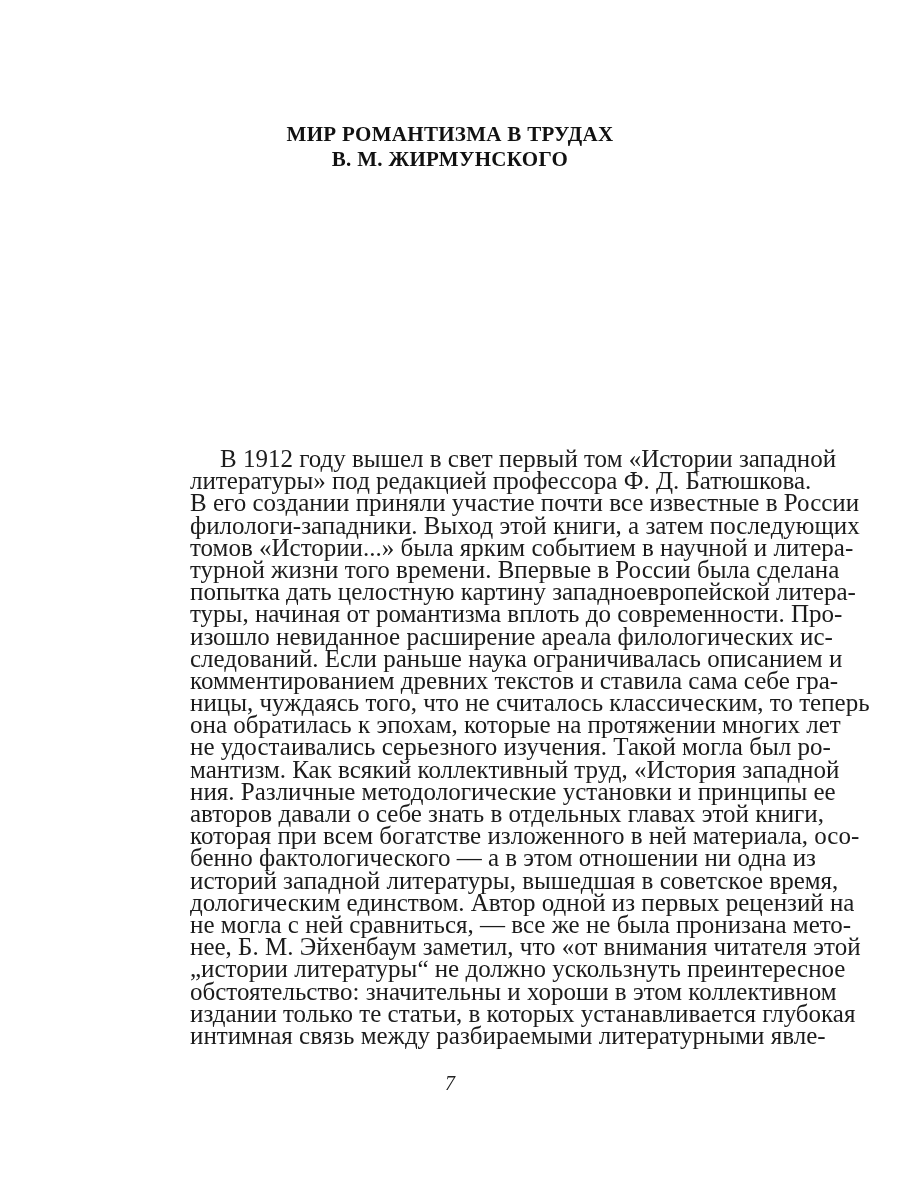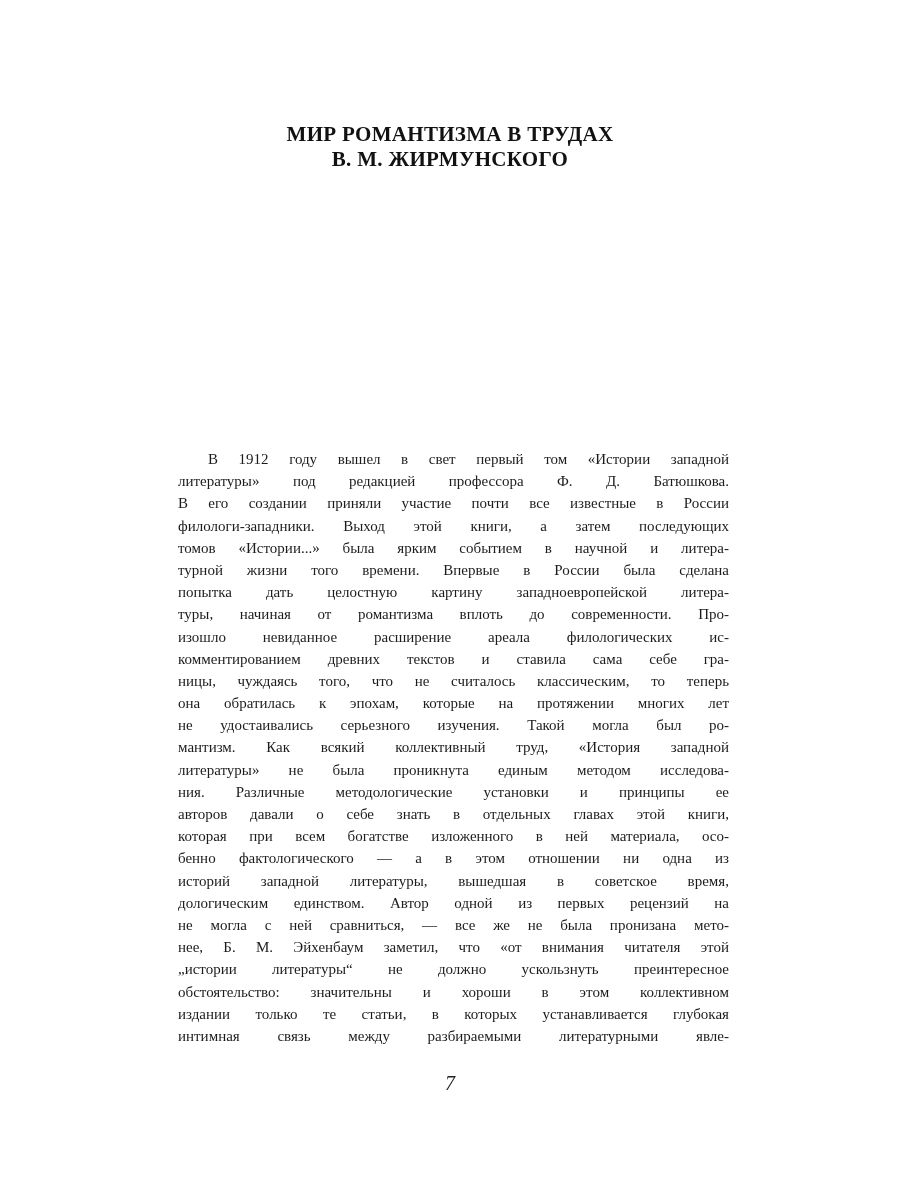--- a/index.html
+++ b/index.html
@@ -31,25 +31,25 @@
       font-family: "Liberation Serif", "DejaVu Serif", serif;
       font-weight: bold;
       font-size: 21px;
       line-height: 25px;
       letter-spacing: 0.3px;
       color: #111;
     }
     .title div { white-space: nowrap; }
     .body-text {
       position: absolute;
-      left: 178px;
+      left: 190px;
       top: 448px;
       width: 551px;
       font-family: "Liberation Serif", "DejaVu Serif", serif;
-      font-size: 15px;
+      font-size: 25px;
       line-height: 22.2px;
       color: #1c1c1c;
     }
     .line {
       display: block;
       white-space: nowrap;
       text-align: justify;
       text-align-last: justify;
       height: 22.2px;
     }
@@ -81,26 +81,26 @@
   <div class="body-text">
     <span class="line first">В 1912 году вышел в свет первый том «Истории западной</span>
     <span class="line">литературы» под редакцией профессора Ф. Д. Батюшкова.</span>
     <span class="line">В его создании приняли участие почти все известные в России</span>
     <span class="line">филологи-западники. Выход этой книги, а затем последующих</span>
     <span class="line">томов «Истории...» была ярким событием в научной и литера-</span>
     <span class="line">турной жизни того времени. Впервые в России была сделана</span>
     <span class="line">попытка дать целостную картину западноевропейской литера-</span>
     <span class="line">туры, начиная от романтизма вплоть до современности. Про-</span>
     <span class="line">изошло невиданное расширение ареала филологических ис-</span>
+    <span class="line">следований. Если раньше наука ограничивалась описанием и</span>
     <span class="line">комментированием древних текстов и ставила сама себе гра-</span>
     <span class="line">ницы, чуждаясь того, что не считалось классическим, то теперь</span>
     <span class="line">она обратилась к эпохам, которые на протяжении многих лет</span>
     <span class="line">не удостаивались серьезного изучения. Такой могла был ро-</span>
     <span class="line">мантизм. Как всякий коллективный труд, «История западной</span>
-    <span class="line">литературы» не была проникнута единым методом исследова-</span>
     <span class="line">ния. Различные методологические установки и принципы ее</span>
     <span class="line">авторов давали о себе знать в отдельных главах этой книги,</span>
     <span class="line">которая при всем богатстве изложенного в ней материала, осо-</span>
     <span class="line">бенно фактологического — а в этом отношении ни одна из</span>
     <span class="line">историй западной литературы, вышедшая в советское время,</span>
     <span class="line">дологическим единством. Автор одной из первых рецензий на</span>
     <span class="line">не могла с ней сравниться, — все же не была пронизана мето-</span>
     <span class="line">нее, Б. М. Эйхенбаум заметил, что «от внимания читателя этой</span>
     <span class="line">„истории литературы“ не должно ускользнуть преинтересное</span>
     <span class="line">обстоятельство: значительны и хороши в этом коллективном</span>

